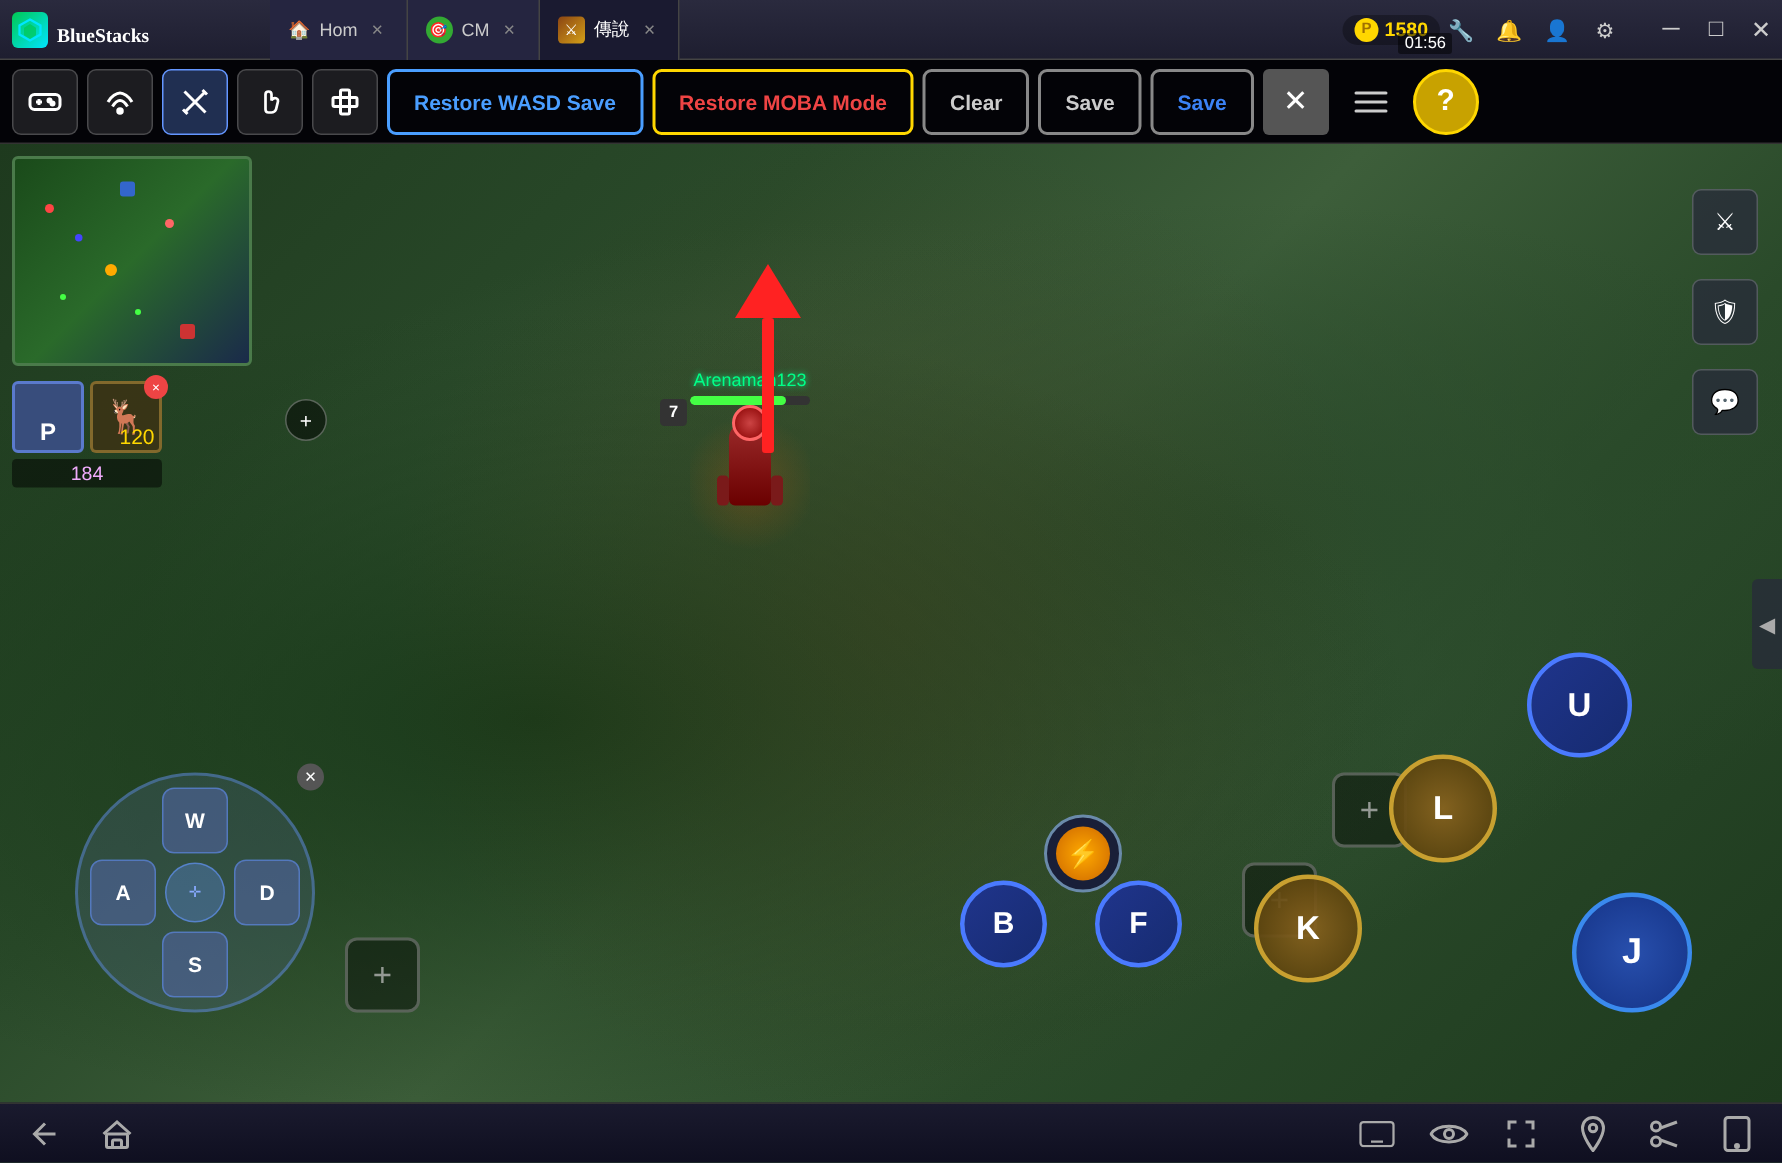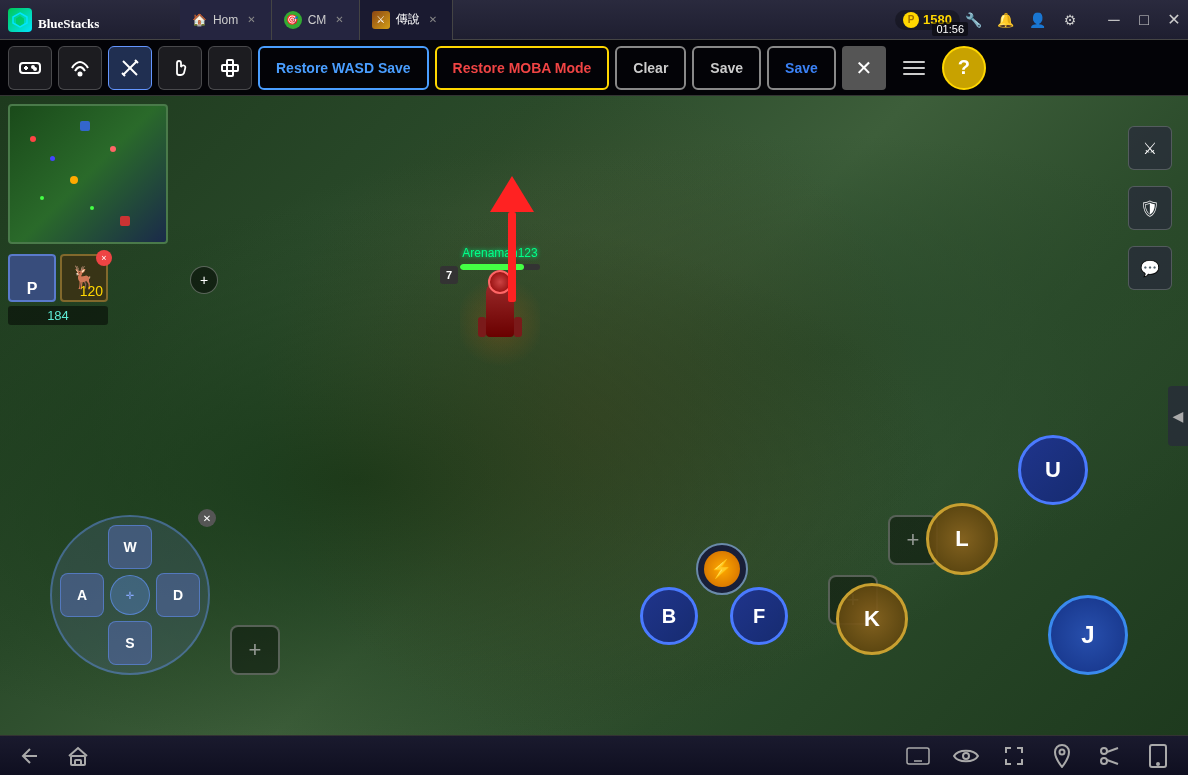--- a/index.html
+++ b/index.html
@@ -685,21 +685,21 @@
     <div class="item-row">
       <div class="item-btn" style="width:48px;height:48px;background:rgba(60,80,140,0.85);border-color:#5a7acc;">
         <span class="key-label-p">P</span>
       </div>
       <div class="item-btn" style="width:48px;height:48px;background:rgba(60,50,20,0.85);">
         <span style="font-size:22px;">🦌</span>
         <div class="item-badge">×</div>
         <span class="item-count">120</span>
       </div>
     </div>
-    <div style="background:rgba(0,0,0,0.5);color:#5eead4;font-size:13px;padding:2px 4px;border-radius:3px;text-align:center;margin-top:2px;">184</div>
+    <div style="background:rgba(0,0,0,0.5);color:#f0abfc;font-size:13px;padding:2px 4px;border-radius:3px;text-align:center;margin-top:2px;">184</div>
   </div>
 
   <div class="arrow-container">
     <div class="arrow-head"></div>
     <div class="arrow-shaft"></div>
   </div>
 
   <div class="player-char">
     <div class="player-name">Arenaman123</div>
     <div style="display:flex;align-items:center;gap:2px;justify-content:center;">

